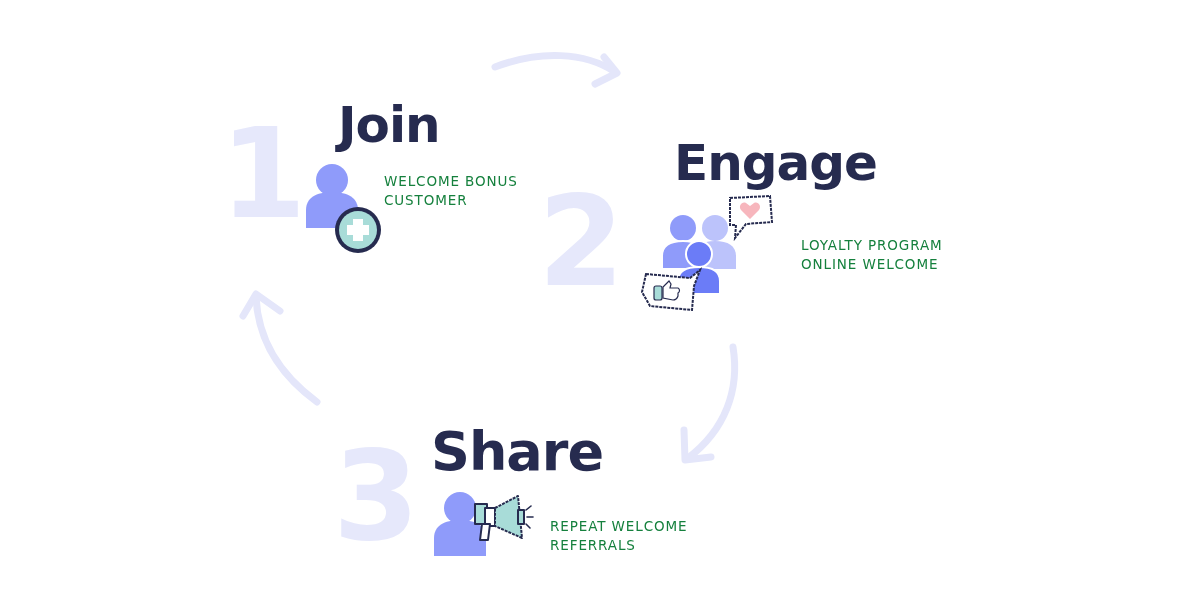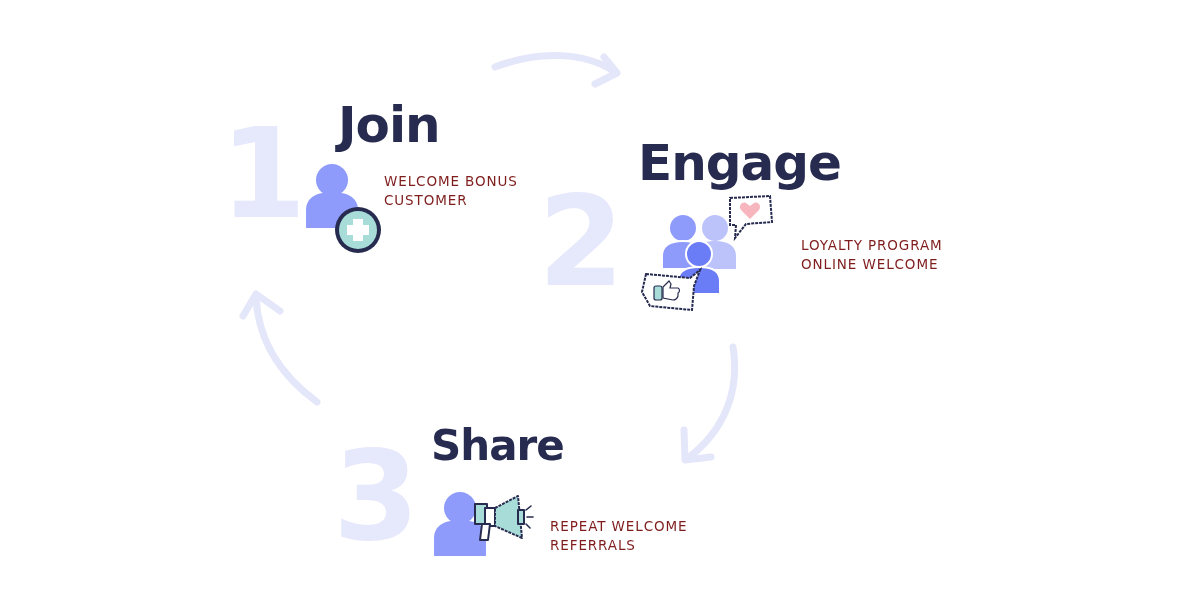--- a/index.html
+++ b/index.html
@@ -8,21 +8,21 @@
   .big-num {
     position: absolute; font-family: "DejaVu Sans", sans-serif; font-weight: bold;
     color: #e6e8fb; line-height: 1; letter-spacing: -2px;
   }
   .title {
     position: absolute; font-family: "DejaVu Sans", sans-serif; font-weight: bold;
     color: #262b4f; line-height: 1; letter-spacing: -1px;
   }
   .caption {
     position: absolute; font-family: "DejaVu Sans", sans-serif; font-size: 13.5px;
-    color: #7f1d1d; letter-spacing: 0.9px; line-height: 19px; white-space: nowrap;
+    color: #15803d; letter-spacing: 0.9px; line-height: 19px; white-space: nowrap;
   }
   .caption span { display: block; }
   svg { position: absolute; overflow: visible; }
 </style>
 </head>
 <body>
 
 <svg width="1200" height="600" style="left:0;top:0;">
   <g fill="none" stroke="#e4e6fa" stroke-width="7" stroke-linecap="round" stroke-linejoin="round">
 
@@ -61,21 +61,21 @@
   </svg>
 
   <div class="caption" style="left:384px; top:172px;">
     <span>WELCOME BONUS</span>
     <span>CUSTOMER</span>
   </div>
 </div>
 
 <div>
   <div class="big-num" style="left:538px; top:180px; font-size:124px;">2</div>
-  <div class="title" style="left:638px; top:138px; font-size:50px;">Engage</div>
+  <div class="title" style="left:674px; top:138px; font-size:50px;">Engage</div>
 
   <svg width="140" height="125" style="left:638px; top:192px;">
 
     <circle cx="77" cy="36" r="13" fill="#bcc3fb"></circle>
     <path d="M56 77 L56 64 C56 54 64 49 77 49 C90 49 98 54 98 64 L98 77 Z" fill="#bcc3fb"></path>
 
     <circle cx="45" cy="36" r="13" fill="#8f9bfa"></circle>
     <path d="M24 77 L24 64 C24 54 32 49 45 49 C58 49 66 54 66 64 L66 77 Z" fill="#8f9bfa" stroke="#ffffff" stroke-width="2"></path>
 
     <circle cx="61" cy="62" r="13" fill="#6b7cf7" stroke="#ffffff" stroke-width="2"></circle>
@@ -90,21 +90,21 @@
   </svg>
 
   <div class="caption" style="left:753px; top:236px;margin-left:48px;">
     <span>LOYALTY PROGRAM</span>
     <span>ONLINE WELCOME</span>
   </div>
 </div>
 
 <div>
   <div class="big-num" style="left:333px; top:434px; font-size:124px;">3</div>
-  <div class="title" style="left:431px; top:425px; font-size:42px;">Share</div>
+  <div class="title" style="left:431px; top:425px; font-size:54px;">Share</div>
 
   <svg width="110" height="75" style="left:430px; top:488px;">
 
     <circle cx="30" cy="20" r="16" fill="#8f9bfa"></circle>
     <path d="M4 68 L4 50 C4 38 14 32 30 32 C46 32 56 38 56 50 L56 68 Z" fill="#8f9bfa"></path>
 
     <g stroke="#262b4f" stroke-width="2" stroke-linejoin="round">
       <rect x="45" y="16" width="12" height="20" fill="#a8dcd8"></rect>
       <rect x="55" y="20" width="10" height="18" fill="#ffffff"></rect>
       <path d="M65 20 L88 8 L92 50 L65 38 Z" fill="#a8dcd8" stroke-dasharray="3 1"></path>

